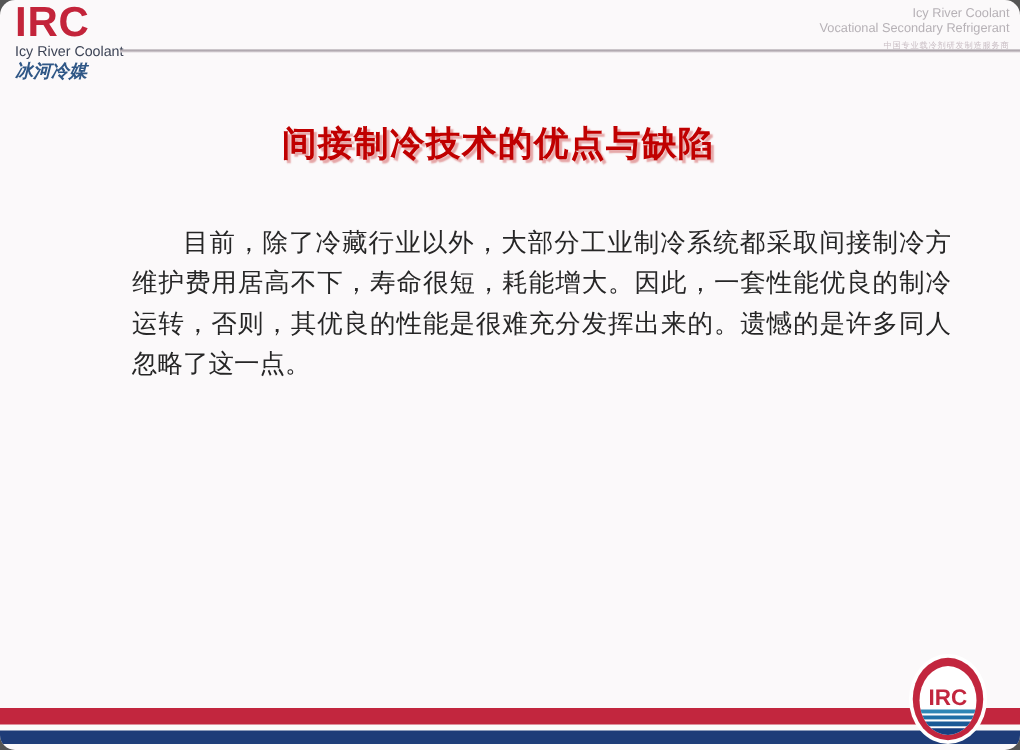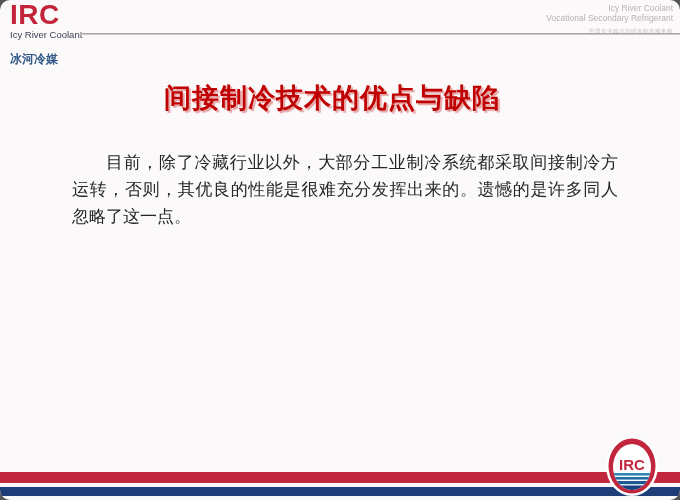--- a/index.html
+++ b/index.html
@@ -16,47 +16,47 @@
     border-radius:10px;
   }
 
   
   .brand{position:absolute;left:10px;top:2px;}
   .brand-acronym{
     font-size:28px;font-weight:bold;letter-spacing:.5px;
     color:#c3243a;line-height:26px;
   }
   .brand-en{font-size:9.5px;color:#3d4456;line-height:11px;margin-top:1px;}
-  .brand-cn{font-size:12px;font-weight:bold;color:#2f5786;line-height:13px;margin-top:13px;}
+  .brand-cn{font-size:12px;font-weight:bold;color:#2f5786;line-height:13px;margin-top:1px;font-style:italic;}
 
   .head-right{
     position:absolute;right:7px;top:4px;text-align:right;
     color:#b6b1b6;line-height:9.5px;
   }
   .head-right .hr1,.head-right .hr2{font-size:8.5px;}
   .head-right .hr3{font-size:5.5px;color:#cabfc5;margin-top:4px;letter-spacing:.5px;}
 
   .head-rule{
     position:absolute;left:80px;right:0;top:33px;height:2px;
     background:linear-gradient(to bottom,#9b939b,#ded8dc);
   }
 
   
   .title{
     position:absolute;left:0;right:16px;top:80px;
     text-align:center;
     font-family:"DejaVu Sans","Liberation Sans",sans-serif;
-    font-size:27px;font-weight:bold;letter-spacing:1px;
+    font-size:23px;font-weight:bold;letter-spacing:1px;
     color:#c00000;
     text-shadow:2px 2px 1px rgba(198,40,40,.4);
   }
 
   
   .bodytext{
-    position:absolute;left:72px;top:149px;width:546px;
+    position:absolute;left:88px;top:149px;width:546px;
     font-family:"DejaVu Serif","Liberation Serif",serif;
     font-size:17px;color:#262626;line-height:27px;
   }
   .bodytext .line{
     text-align:justify;text-align-last:justify;
   }
   .bodytext .line.first{text-indent:2em;}
   .bodytext .line.last{text-align-last:left;}
 
   
@@ -82,20 +82,21 @@
     <div class="hr2">Vocational Secondary Refrigerant</div>
     <div class="hr3">中国专业载冷剂研发制造服务商</div>
   </div>
 
   <div class="head-rule"></div>
 
   <div class="title">间接制冷技术的优点与缺陷</div>
 
   <div class="bodytext">
     <div class="line first">目前，除了冷藏行业以外，大部分工业制冷系统都采取间接制冷方</div>
+    <div class="line">维护费用居高不下，寿命很短，耗能增大。因此，一套性能优良的制冷</div>
     <div class="line">运转，否则，其优良的性能是很难充分发挥出来的。遗憾的是许多同人</div>
     <div class="line last">忽略了这一点。</div>
   </div>
 
   <div class="stripe-red"></div>
   <div class="stripe-navy"></div>
 
   <svg class="seal" viewBox="0 0 52 60" aria-hidden="true">
     <defs>
       <clipPath id="sealInner">

